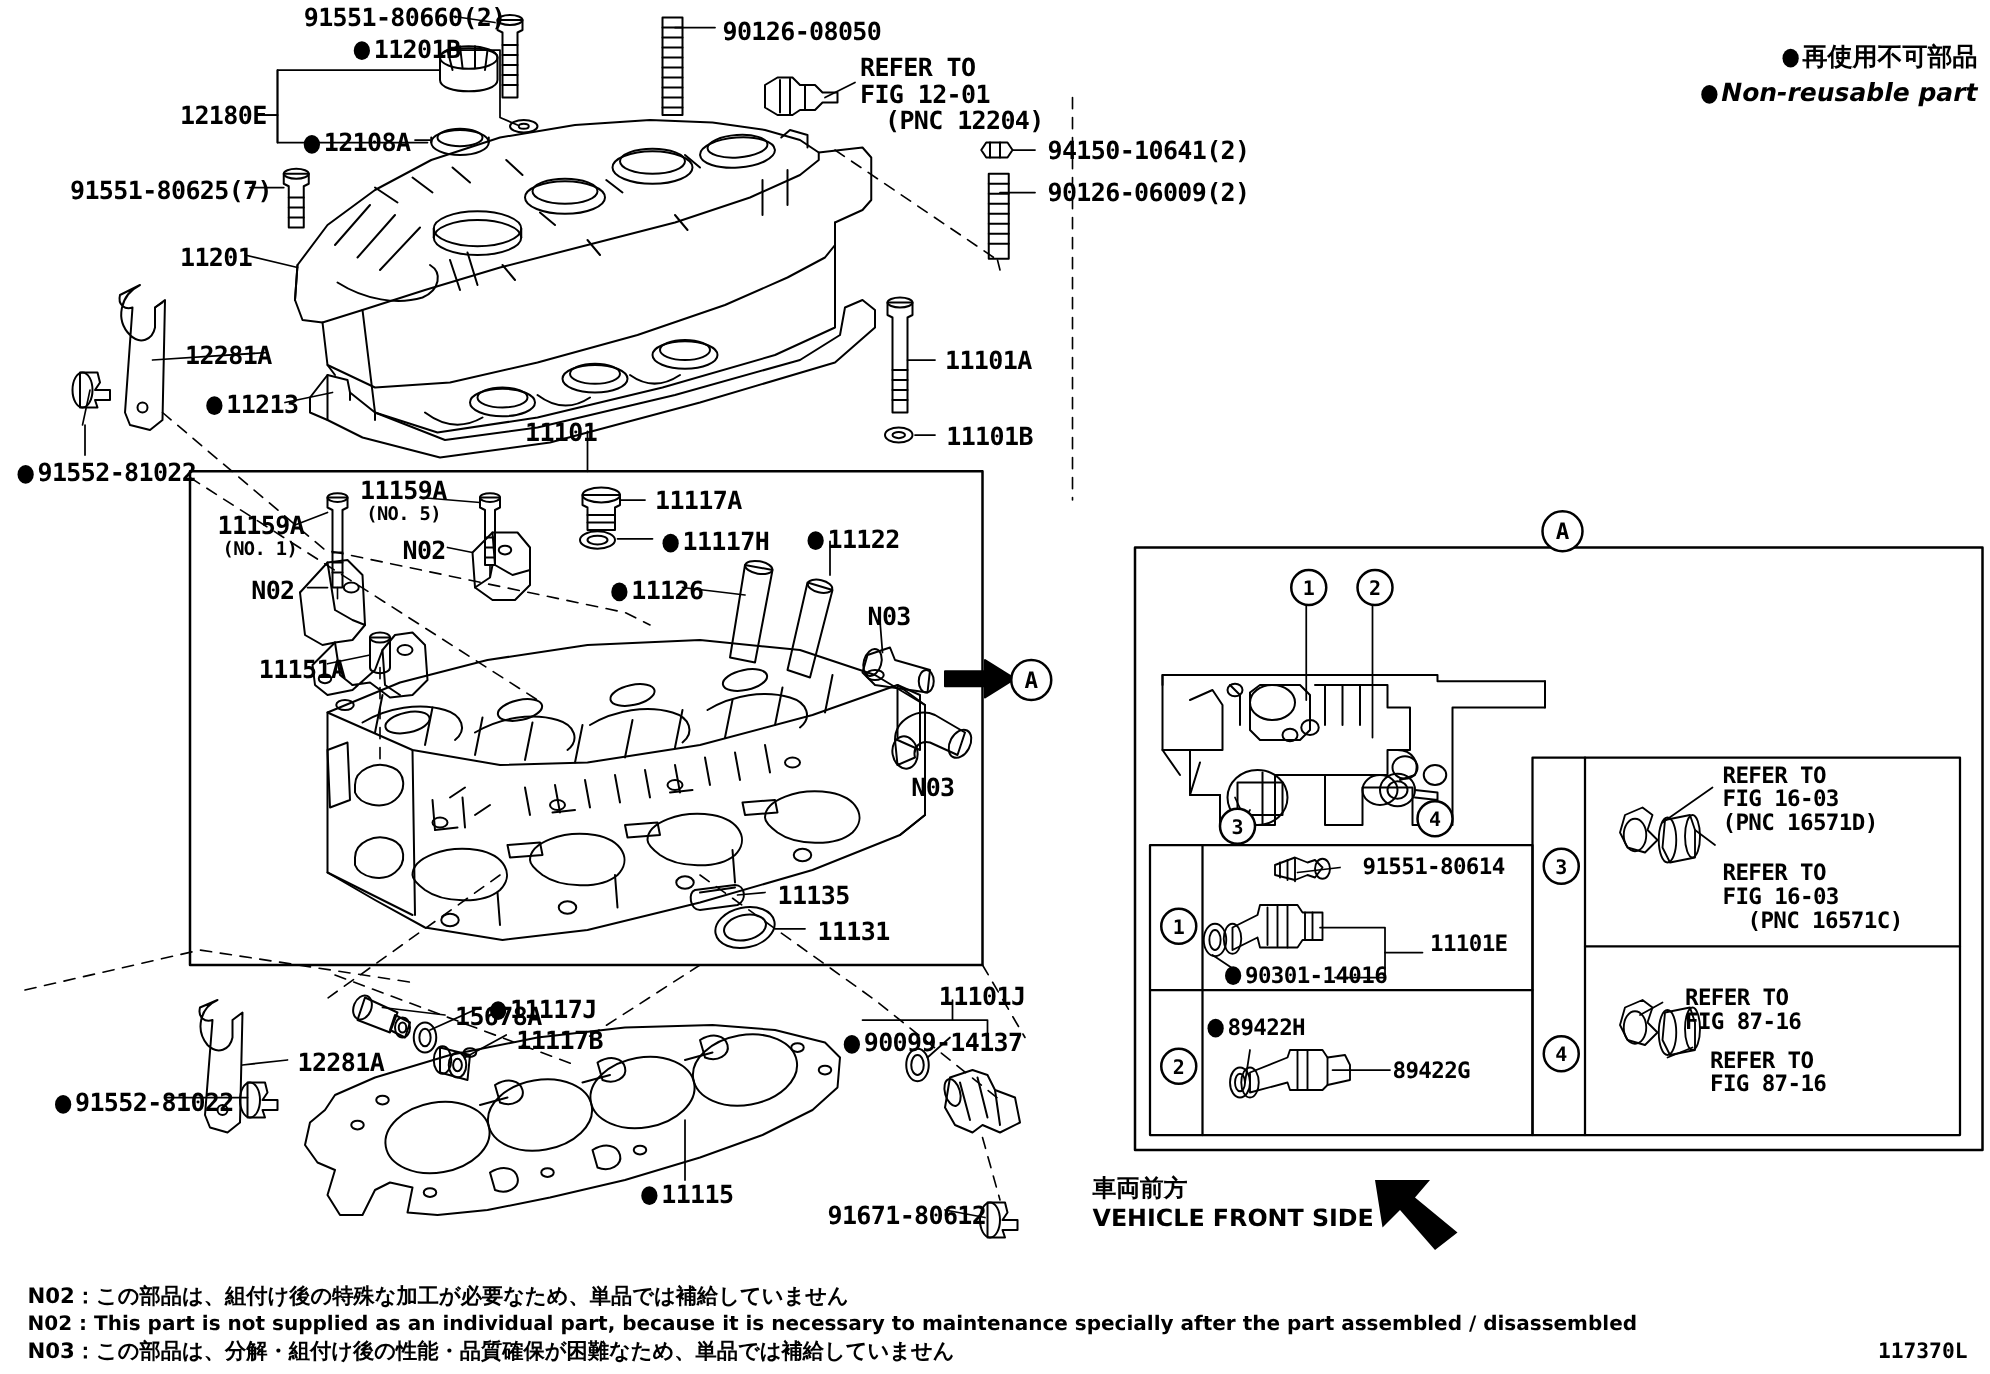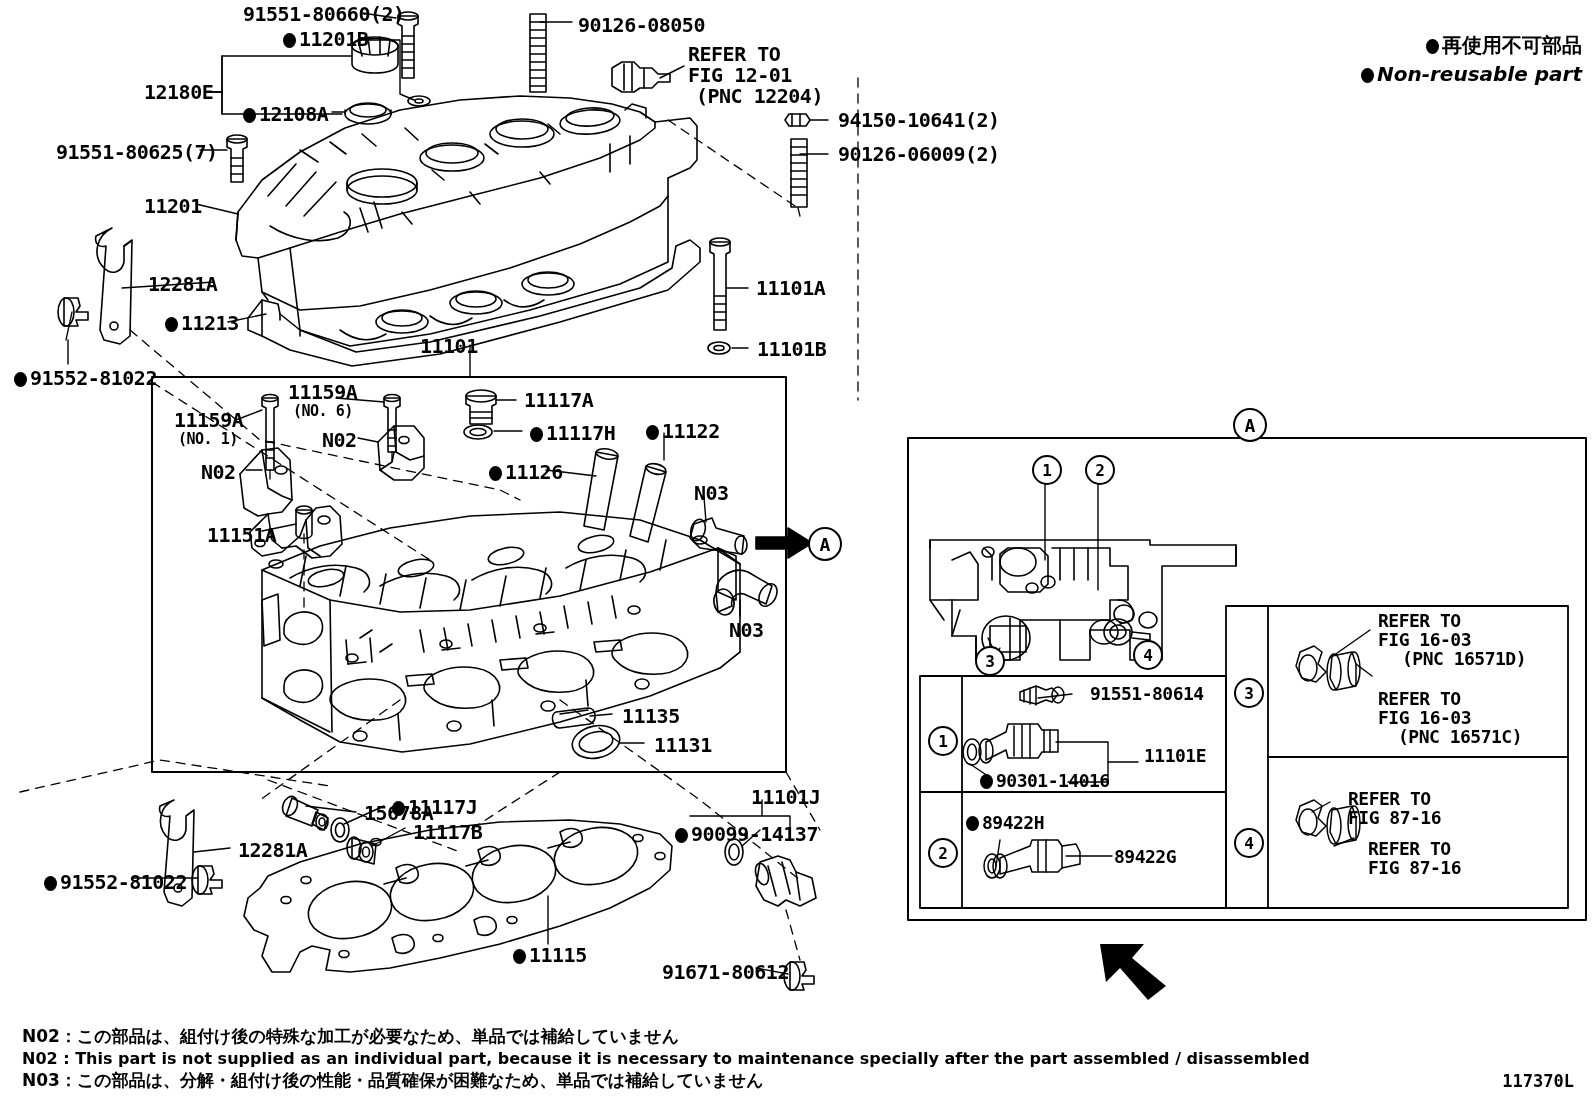--- a/index.html
+++ b/index.html
@@ -510,25 +510,25 @@
   <div class="lbl" style="left:14px;top:368px"><span class="dot"></span><span>91552-81022</span></div>
   <div class="lbl" style="left:756px;top:278px"><span>11101A</span></div>
   <div class="lbl" style="left:757px;top:339px"><span>11101B</span></div>
   <div class="lbl" style="left:420px;top:336px"><span>11101</span></div>
   <div class="lbl" style="left:838px;top:110px"><span>94150-10641(2)</span></div>
   <div class="lbl" style="left:838px;top:144px"><span>90126-06009(2)</span></div>
 
   <div class="lbl" style="left:688px;top:44px">
     <div>REFER TO</div>
     <div>FIG 12-01</div>
-    <div class="sm" style="margin-left:8px">(PNC 12204)</div>
+    <div class="sm" style="margin-left:20px">(PNC 12204)</div>
   </div>
 
   <div class="lbl" style="left:288px;top:382px"><span>11159A</span></div>
-  <div class="lbl sm" style="left:293px;top:404px"><span>(NO. 6)</span></div>
+  <div class="lbl sm" style="left:293px;top:404px"><span>(NO. 5)</span></div>
   <div class="lbl" style="left:174px;top:410px"><span>11159A</span></div>
   <div class="lbl sm" style="left:178px;top:432px"><span>(NO. 1)</span></div>
   <div class="lbl" style="left:322px;top:430px"><span>N02</span></div>
   <div class="lbl" style="left:201px;top:462px"><span>N02</span></div>
   <div class="lbl" style="left:207px;top:525px"><span>11151A</span></div>
   <div class="lbl" style="left:524px;top:390px"><span>11117A</span></div>
   <div class="lbl" style="left:530px;top:423px"><span class="dot"></span><span>11117H</span></div>
   <div class="lbl" style="left:646px;top:421px"><span class="dot"></span><span>11122</span></div>
   <div class="lbl" style="left:489px;top:462px"><span class="dot"></span><span>11126</span></div>
   <div class="lbl" style="left:694px;top:483px"><span>N03</span></div>
@@ -582,36 +582,40 @@
 
   <div class="lbl md" style="left:1090px;top:685px"><span>91551-80614</span></div>
   <div class="lbl md" style="left:1144px;top:747px"><span>11101E</span></div>
   <div class="lbl md" style="left:980px;top:772px"><span class="dot"></span><span>90301-14016</span></div>
   <div class="lbl md" style="left:966px;top:814px"><span class="dot"></span><span>89422H</span></div>
   <div class="lbl md" style="left:1114px;top:848px"><span>89422G</span></div>
 
   <div class="lbl md" style="left:1378px;top:612px">
     <div>REFER TO</div>
     <div>FIG 16-03</div>
-    <div class="sm" style="margin-left:24px">(PNC 16571D)</div>
+    <div class="sm" style="margin-left:0">(PNC 16571D)</div>
   </div>
   <div class="lbl md" style="left:1378px;top:690px">
     <div>REFER TO</div>
     <div>FIG 16-03</div>
     <div class="sm" style="margin-left:20px">(PNC 16571C)</div>
   </div>
   <div class="lbl md" style="left:1348px;top:790px">
     <div>REFER TO</div>
     <div>FIG 87-16</div>
   </div>
   <div class="lbl md" style="left:1368px;top:840px">
     <div>REFER TO</div>
     <div>FIG 87-16</div>
   </div>
 
+  <div class="vfs">
+    <div class="j">車両前方</div>
+    <div class="e">VEHICLE FRONT SIDE</div>
+  </div>
 
   <div class="notes">
     <div class="n jpl">N02：この部品は、組付け後の特殊な加工が必要なため、単品では補給していません</div>
     <div class="n">N02 : This part is not supplied as an individual part, because it is necessary to maintenance specially after the part assembled / disassembled</div>
     <div class="n jpl">N03：この部品は、分解・組付け後の性能・品質確保が困難なため、単品では補給していません</div>
   </div>
 
   <div class="figcode">117370L</div>
 
 </div>

